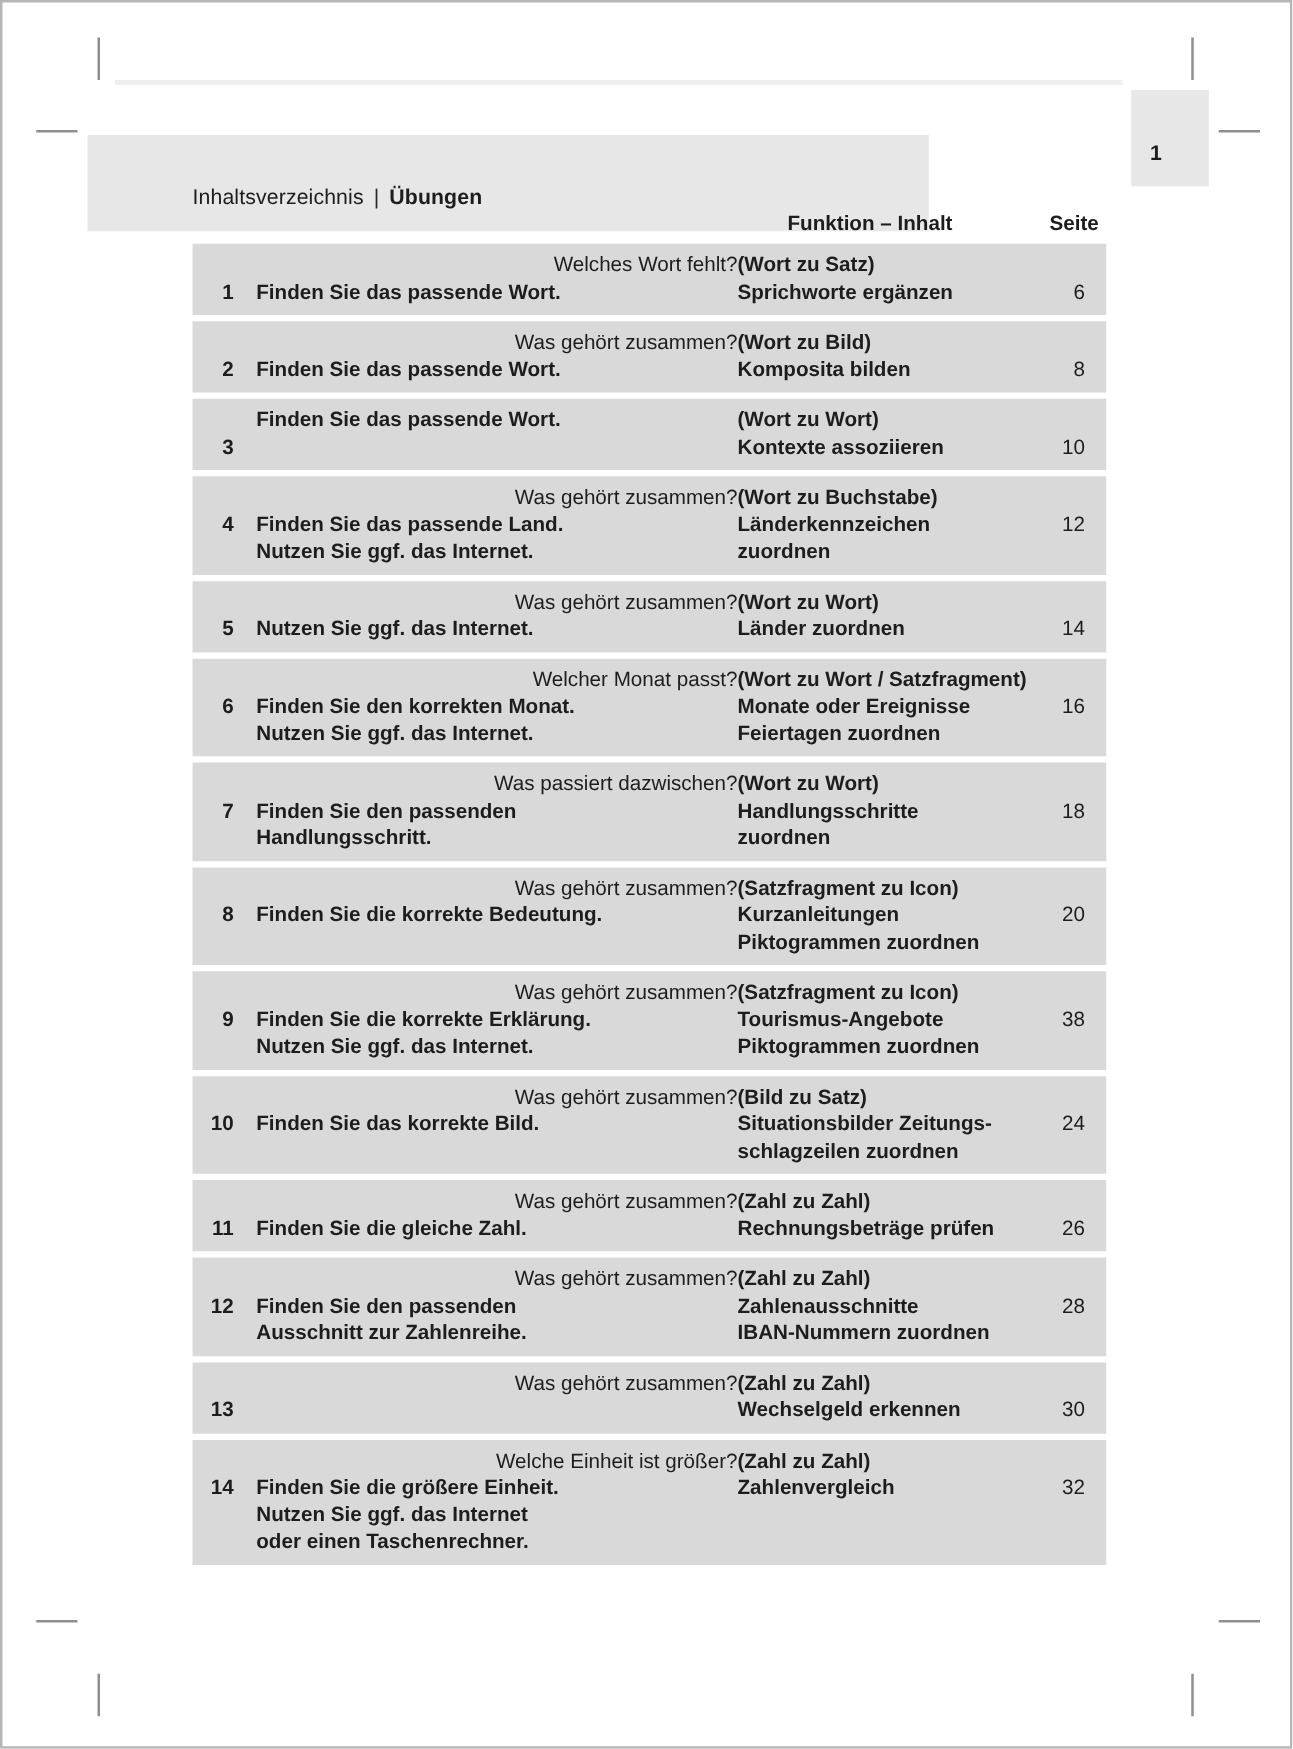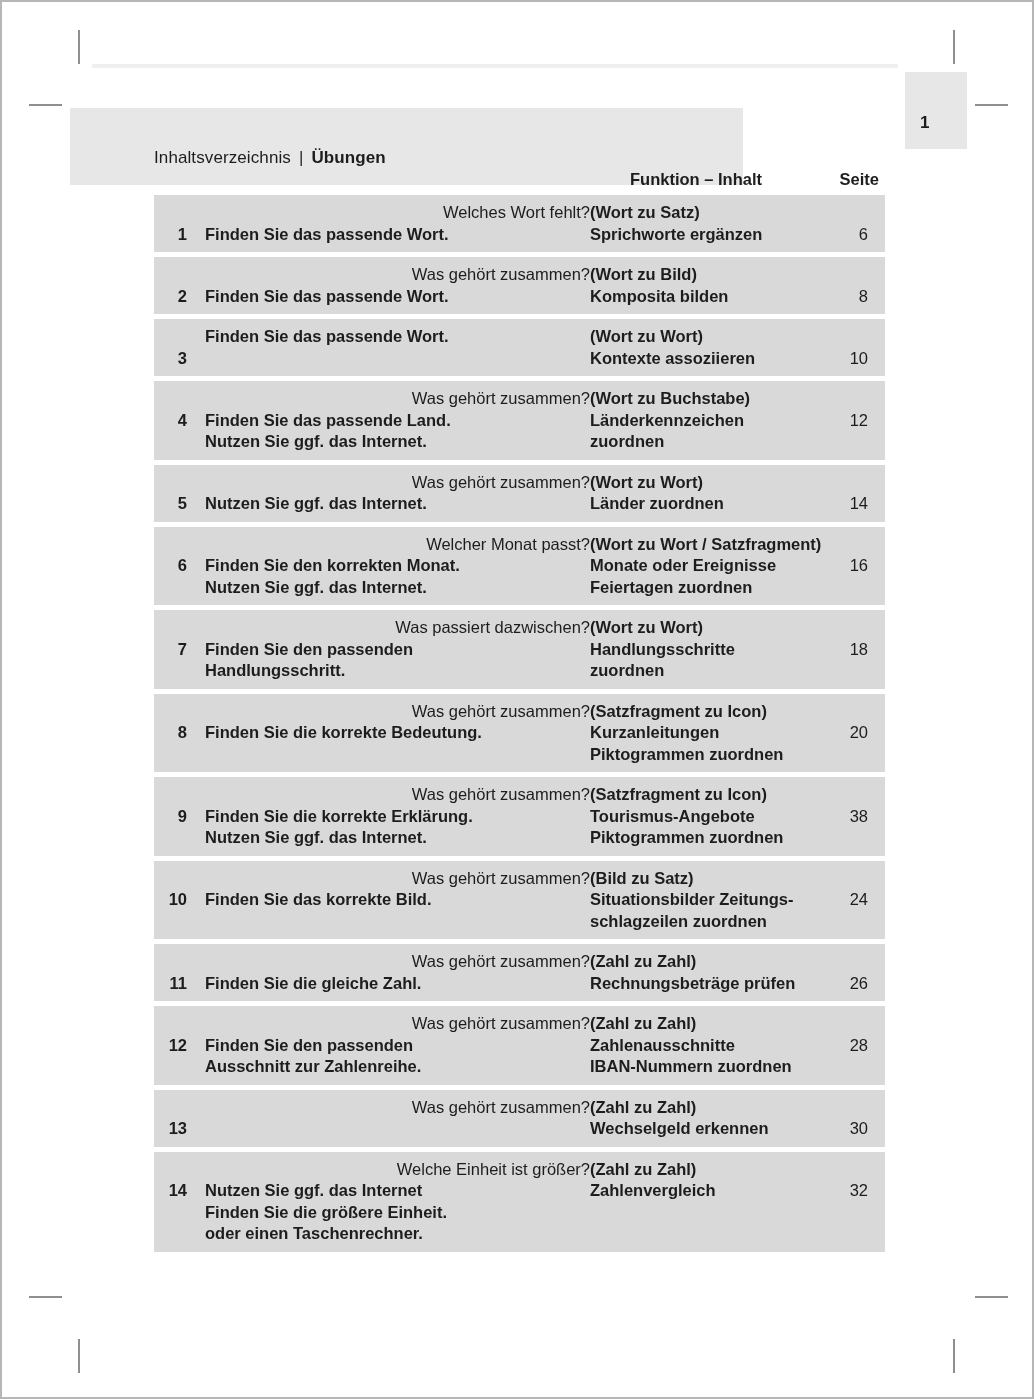--- a/index.html
+++ b/index.html
@@ -286,22 +286,22 @@
         <div class="cell fn">
           <div class="fn-line">(Zahl zu Zahl)</div>
           <div class="fn-line">Wechselgeld erkennen</div>
         </div>
         <div class="cell pagecell">30</div>
       </div>
       <div class="toc-row">
         <div class="cell num">14</div>
         <div class="cell title">
           <div class="q">Welche Einheit ist größer?</div>
+          <div class="instr">Finden Sie die größere Einheit.</div>
           <div class="instr">Nutzen Sie ggf. das Internet</div>
-          <div class="instr">Finden Sie die größere Einheit.</div>
           <div class="instr">oder einen Taschenrechner.</div>
         </div>
         <div class="cell fn">
           <div class="fn-line">(Zahl zu Zahl)</div>
           <div class="fn-line">Zahlenvergleich</div>
         </div>
         <div class="cell pagecell">32</div>
       </div>
     </div>
 

